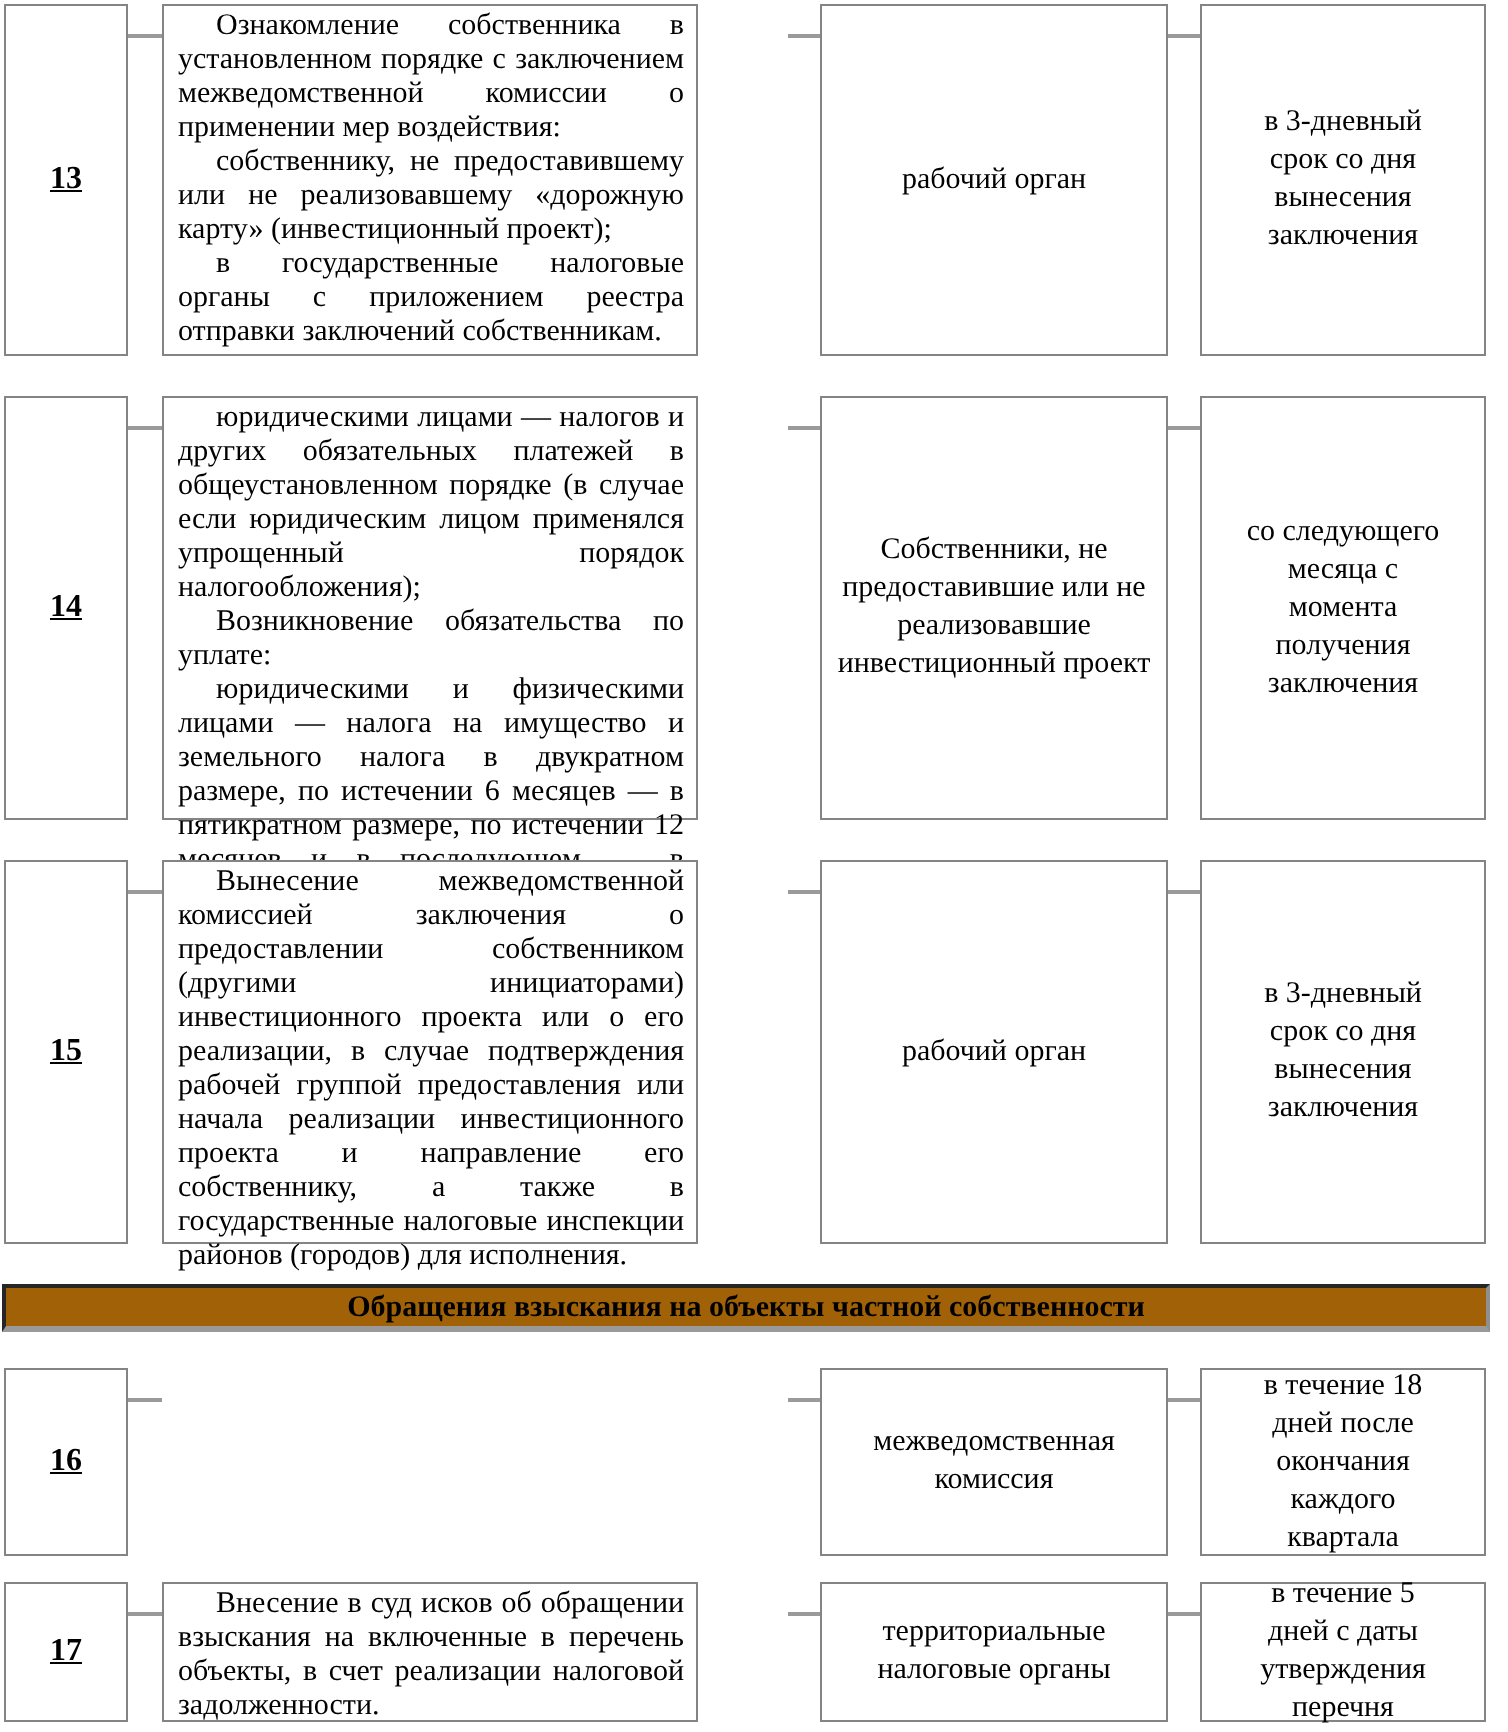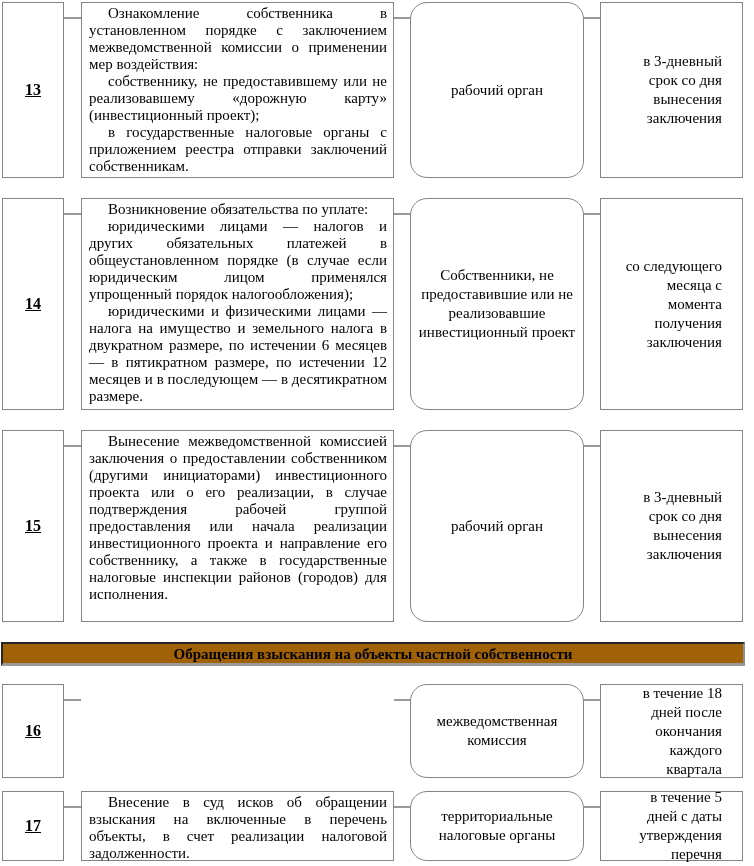--- a/index.html
+++ b/index.html
@@ -12,30 +12,30 @@
   .canvas{position:relative;width:754px;}
   .flow-row{position:relative;width:754px;}
   .box{
     position:absolute;top:0;bottom:0;
     background:#fff;
     border:1.4px solid #848484;
     box-sizing:border-box;
   }
   .numbox{left:2px;width:62px;display:flex;align-items:center;justify-content:center;
     font-weight:bold;font-size:16px;text-decoration:underline;}
-  .descbox{left:81px;width:313px;padding:2px 6px 2px 7px;}
+  .descbox{left:81px;width:268px;padding:2px 6px 2px 7px;}
   .descbox p{
     margin:0;font-size:15px;line-height:17px;
     text-align:justify;text-indent:19px;
     hyphens:none;
   }
   .organbox{left:410px;width:174px;display:flex;align-items:center;justify-content:center;
-    text-align:center;font-size:15px;line-height:19px;padding:2px 5px;border-radius:17px;}
+    text-align:center;font-size:15px;line-height:19px;padding:2px 5px;}
   .timebox{left:600px;width:143px;display:flex;align-items:center;justify-content:center;
-    text-align:right;font-size:15px;line-height:19px;padding:2px 20px;}
+    text-align:center;font-size:15px;line-height:19px;padding:2px 20px;}
   .conn{position:absolute;top:15px;height:2px;background:#9a9a9a;}
   .conn-a{left:64px;width:17px;}
   .conn-b{left:394px;width:16px;}
   .conn-c{left:584px;width:16px;}
 
   .row13{height:176px;margin-top:2px;}
   .row14{height:212px;margin-top:20px;}
   .row15{height:192px;margin-top:20px;}
   .row16{height:94px;margin-top:18px;}
   .row17{height:70px;margin-top:13px;}
@@ -71,22 +71,22 @@
     <div class="conn conn-c"></div>
     <div class="box timebox">в 3-дневный срок со дня вынесения заключения</div>
   </div>
 
   <div class="flow-row row14">
     <div class="box numbox">
       <span>14</span>
     </div>
     <div class="conn conn-a"></div>
     <div class="box descbox">
+      <p>юридическими лицами — налогов и других обязательных платежей в общеустановленном порядке (в случае если юридическим лицом применялся упрощенный порядок налогообложения);</p>
       <p>Возникновение обязательства по уплате:</p>
-      <p>юридическими лицами — налогов и других обязательных платежей в общеустановленном порядке (в случае если юридическим лицом применялся упрощенный порядок налогообложения);</p>
       <p>юридическими и физическими лицами — налога на имущество и земельного налога в двукратном размере, по истечении 6 месяцев — в пятикратном размере, по истечении 12 месяцев и в последующем — в десятикратном размере.</p>
     </div>
     <div class="conn conn-b"></div>
     <div class="box organbox">Собственники, не предоставившие или не реализовавшие инвестиционный проект</div>
     <div class="conn conn-c"></div>
     <div class="box timebox">со следующего месяца с момента получения заключения</div>
   </div>
 
   <div class="flow-row row15">
     <div class="box numbox">

